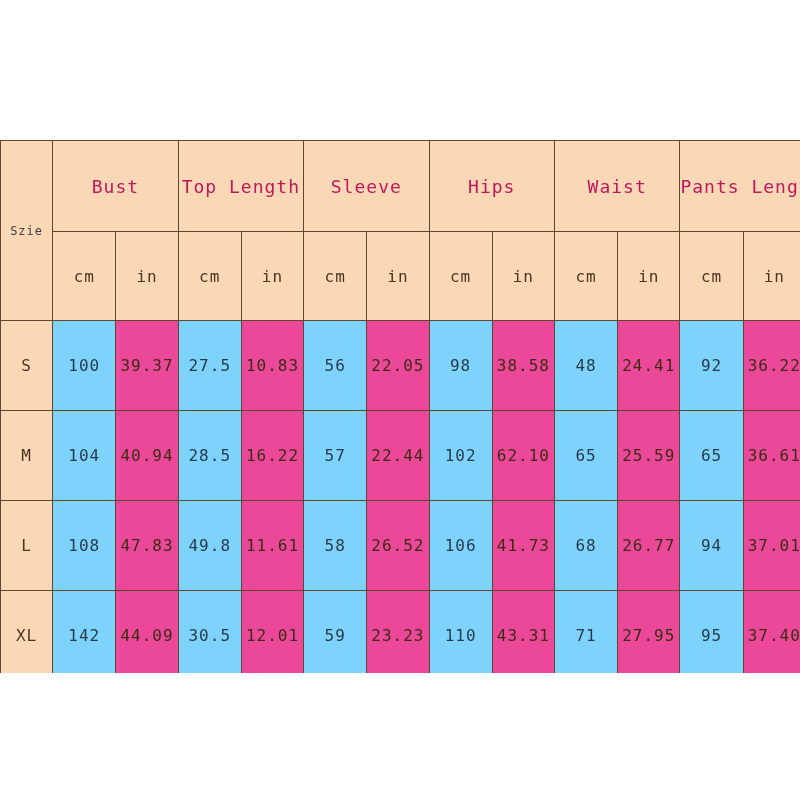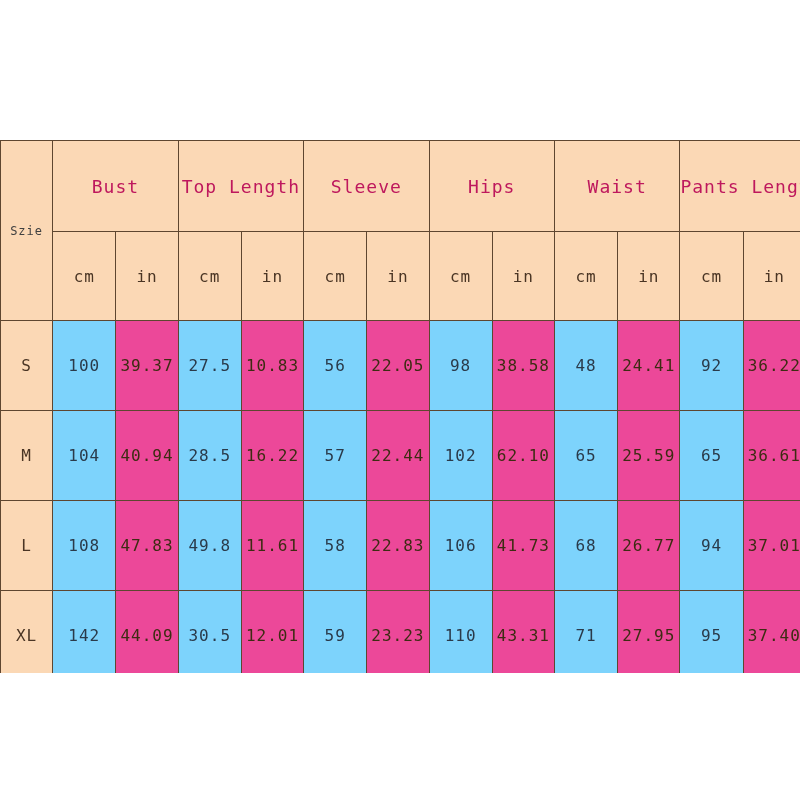--- a/index.html
+++ b/index.html
@@ -176,21 +176,21 @@
             <td class="cell-cm">65</td>
             <td class="cell-in">36.61</td>
           </tr>
           <tr class="data-row">
             <td class="size-label">L</td>
             <td class="cell-cm">108</td>
             <td class="cell-in">47.83</td>
             <td class="cell-cm">49.8</td>
             <td class="cell-in">11.61</td>
             <td class="cell-cm">58</td>
-            <td class="cell-in">22.83</td>
+            <td class="cell-in">26.52</td>
             <td class="cell-cm">106</td>
             <td class="cell-in">41.73</td>
             <td class="cell-cm">68</td>
             <td class="cell-in">26.77</td>
             <td class="cell-cm">94</td>
             <td class="cell-in">37.01</td>
           </tr>
           <tr class="data-row">
             <td class="size-label">XL</td>
             <td class="cell-cm">142</td>

